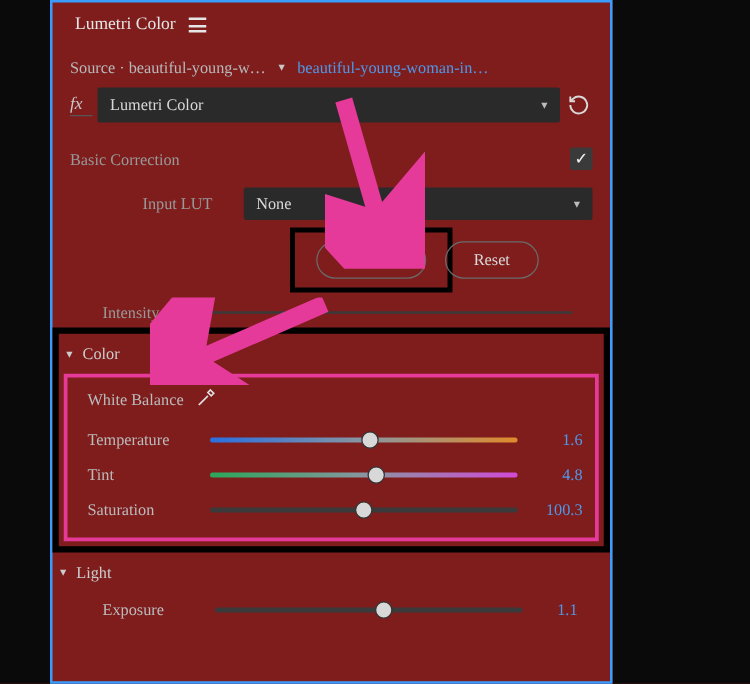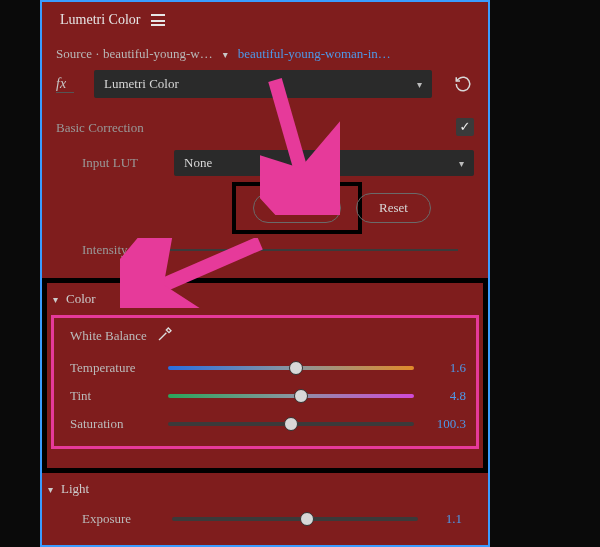--- a/index.html
+++ b/index.html
@@ -51,21 +51,21 @@
     padding: 12px 14px 4px 14px;
     gap:6px;
     font-size:13px;
   }
   .source-row .source-label { color:#b8b8b8; white-space:nowrap; overflow:hidden; text-overflow:ellipsis; max-width:160px;}
   .source-row .chev { color:#c8c8c8; font-size:10px; padding:0 4px;}
   .source-row .clip-link { color:#4e98e8; white-space:nowrap; overflow:hidden; text-overflow:ellipsis; flex:1;}
   .fx-row {
     display:flex; align-items:center;
     padding: 4px 14px 10px 14px;
-    gap:20px;
+    gap:4px;
   }
   .fx-badge {
     font-style: italic;
     color:#c8c8c8;
     font-size:14px;
     width:18px;
     border-bottom:1px solid #555;
   }
   .effect-select {
     flex:1;
@@ -94,21 +94,22 @@
   .checkbox {
     width:18px; height:18px;
     background:#3a3a3a;
     border-radius:2px;
     display:flex; align-items:center; justify-content:center;
     color:#eee;
   }
   .sub-row {
     display:flex; align-items:center;
     padding: 6px 14px 6px 40px;
-    gap:22px;
+    gap:11px;
+    margin-left:32px;
   }
   .sub-row .lbl { color:#999; width:70px; }
   .lut-select {
     flex:1;
     background:#2a2a2a;
     height:26px;
     display:flex; align-items:center; justify-content:space-between;
     padding:0 10px;
     color:#d8d8d8;
     border-radius:2px;
@@ -134,40 +135,40 @@
     display:flex; align-items:center; gap:6px;
     font-size:13px;
   }
   .btn-reset {
     position:absolute;
     left:314px; top:11px;
   }
   .wand { font-size:12px; color:#d8d8d8;}
   .intensity-row {
     display:flex; align-items:center;
-    padding: 0px 30px 20px 40px;
+    padding: 0px 30px 4px 40px;
     gap:8px;
   }
   .intensity-row .lbl { color:#999; width:70px;}
   .intensity-track {
     flex:1; height:2px; background:#3a3a3a; position:relative;
   }
   
   .color-frame { border:5px solid #000;  }
   .subsection-header {
     display:flex; align-items:center;
     gap:8px;
     padding: 8px 10px 8px 6px;
     color:#ccc;
   }
   .subsection-header.light { padding-left:6px; }
   .disclosure { font-size:10px; color:#ccc;}
   .pink-frame {
     border:3px solid #e63a9a;
-    margin: 0 4px 19px 4px;
+    margin: 0 4px 4px 4px;
     padding: 6px 10px 8px 16px;
   }
   .wb-row {
     display:flex; align-items:center;
     gap:10px;
     padding:2px 0 8px 0;
   }
   .wb-row .lbl { color:#bbb; }
   .eyedropper svg{ width:16px;height:16px; color:#ddd;}
   .param-row {

